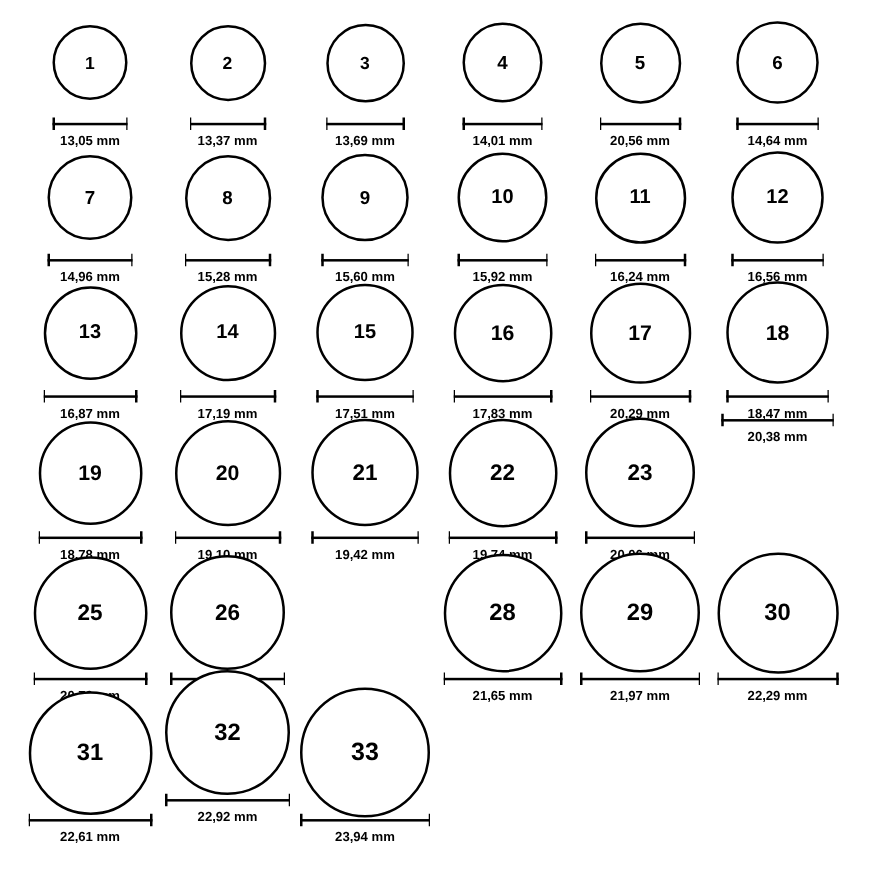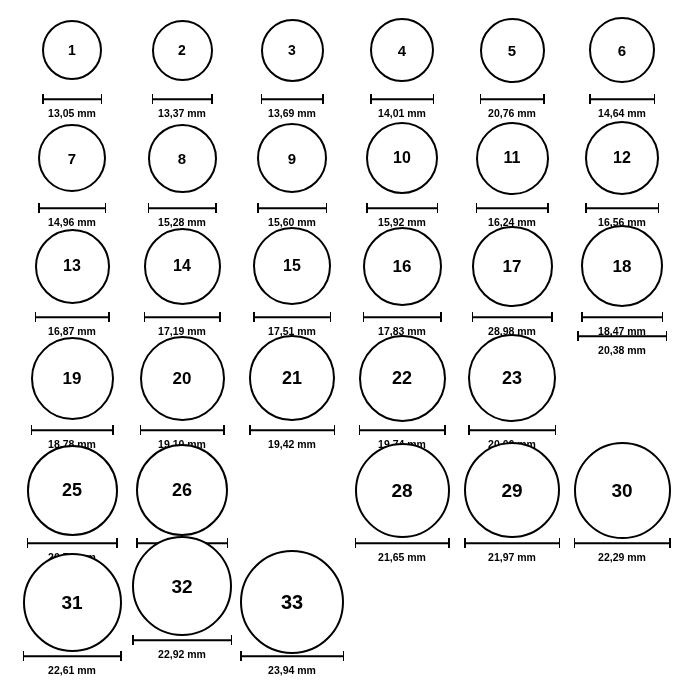--- a/index.html
+++ b/index.html
@@ -134,21 +134,21 @@
       <div style="height: 88px; display: flex; align-items: center; justify-content: center;">
         <div class="ring-circle" style="width: 65px; height: 65px;">
           <span class="ring-number" style="font-size: 15px;">5</span>
         </div>
       </div>
       <div class="measure" style="width: 65px;">
         <div class="bar" style="left: 0px; width: 65px;"></div>
         <div class="cap left"></div>
         <div class="cap right"></div>
       </div>
-      <div class="ring-label">20,76 mm</div>
+      <div class="ring-label">20,56 mm</div>
     </div>
     <div class="ring-cell" style="left: 564px; top: 6px;">
       <div style="height: 88px; display: flex; align-items: center; justify-content: center;">
         <div class="ring-circle" style="width: 66px; height: 66px;">
           <span class="ring-number" style="font-size: 15px;">6</span>
         </div>
       </div>
       <div class="measure" style="width: 66px;">
         <div class="bar" style="left: 0px; width: 66px;"></div>
         <div class="cap left"></div>
@@ -290,21 +290,21 @@
       <div style="height: 92px; display: flex; align-items: center; justify-content: center;">
         <div class="ring-circle" style="width: 81px; height: 81px;">
           <span class="ring-number" style="font-size: 17px;">17</span>
         </div>
       </div>
       <div class="measure" style="width: 81px;">
         <div class="bar" style="left: 0px; width: 81px;"></div>
         <div class="cap left"></div>
         <div class="cap right"></div>
       </div>
-      <div class="ring-label">28,98 mm</div>
+      <div class="ring-label">20,29 mm</div>
     </div>
     <div class="ring-cell" style="left: 564px; top: 220px;">
       <div style="height: 92px; display: flex; align-items: center; justify-content: center;">
         <div class="ring-circle" style="width: 82px; height: 82px;">
           <span class="ring-number" style="font-size: 17px;">18</span>
         </div>
       </div>
       <div class="measure" style="width: 82px;">
         <div class="bar" style="left: 0px; width: 82px;"></div>
         <div class="cap left"></div>

